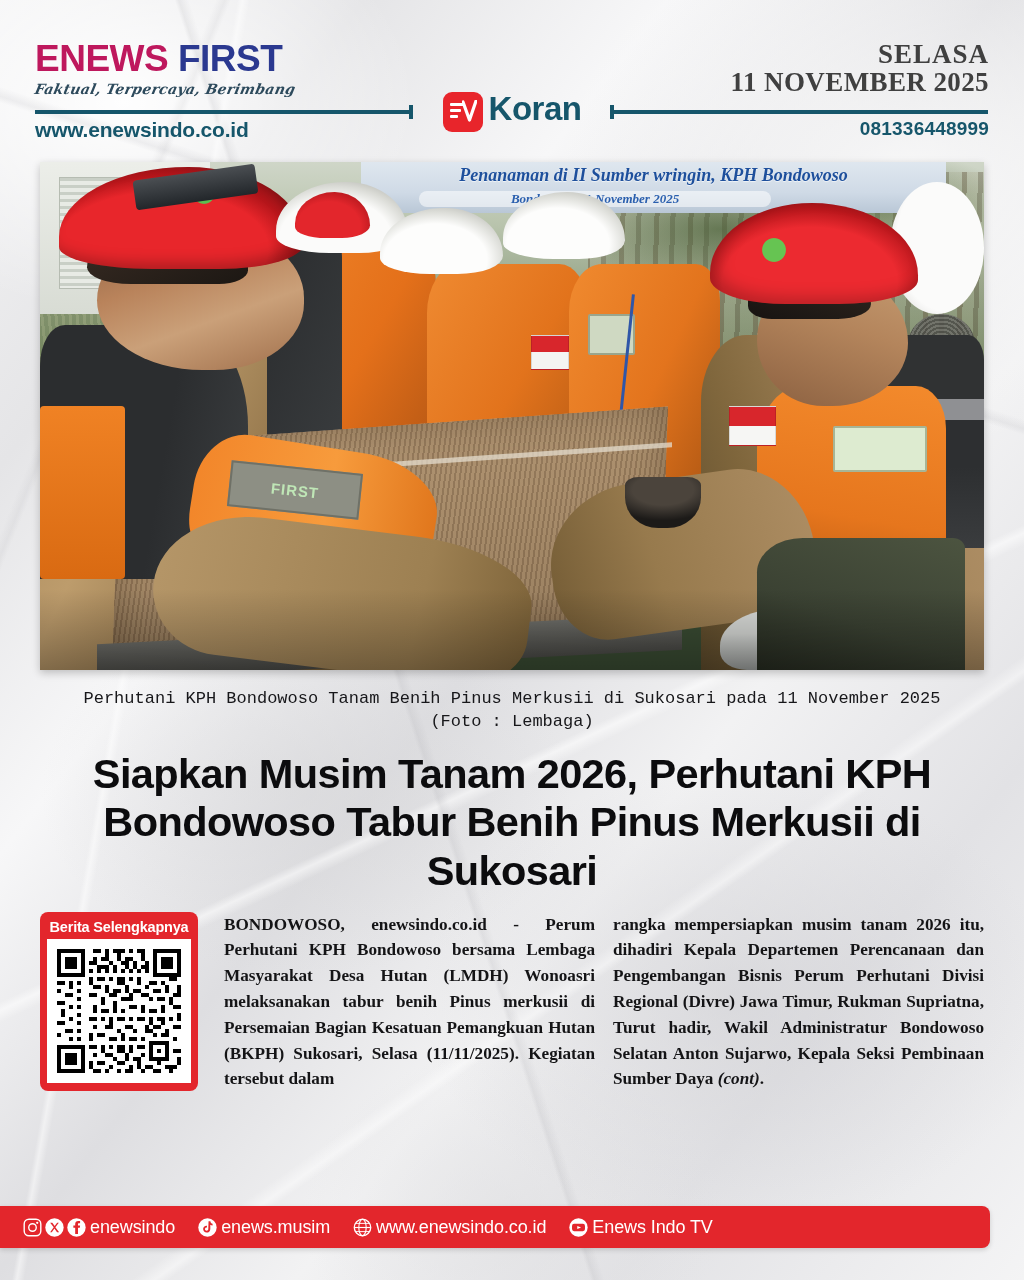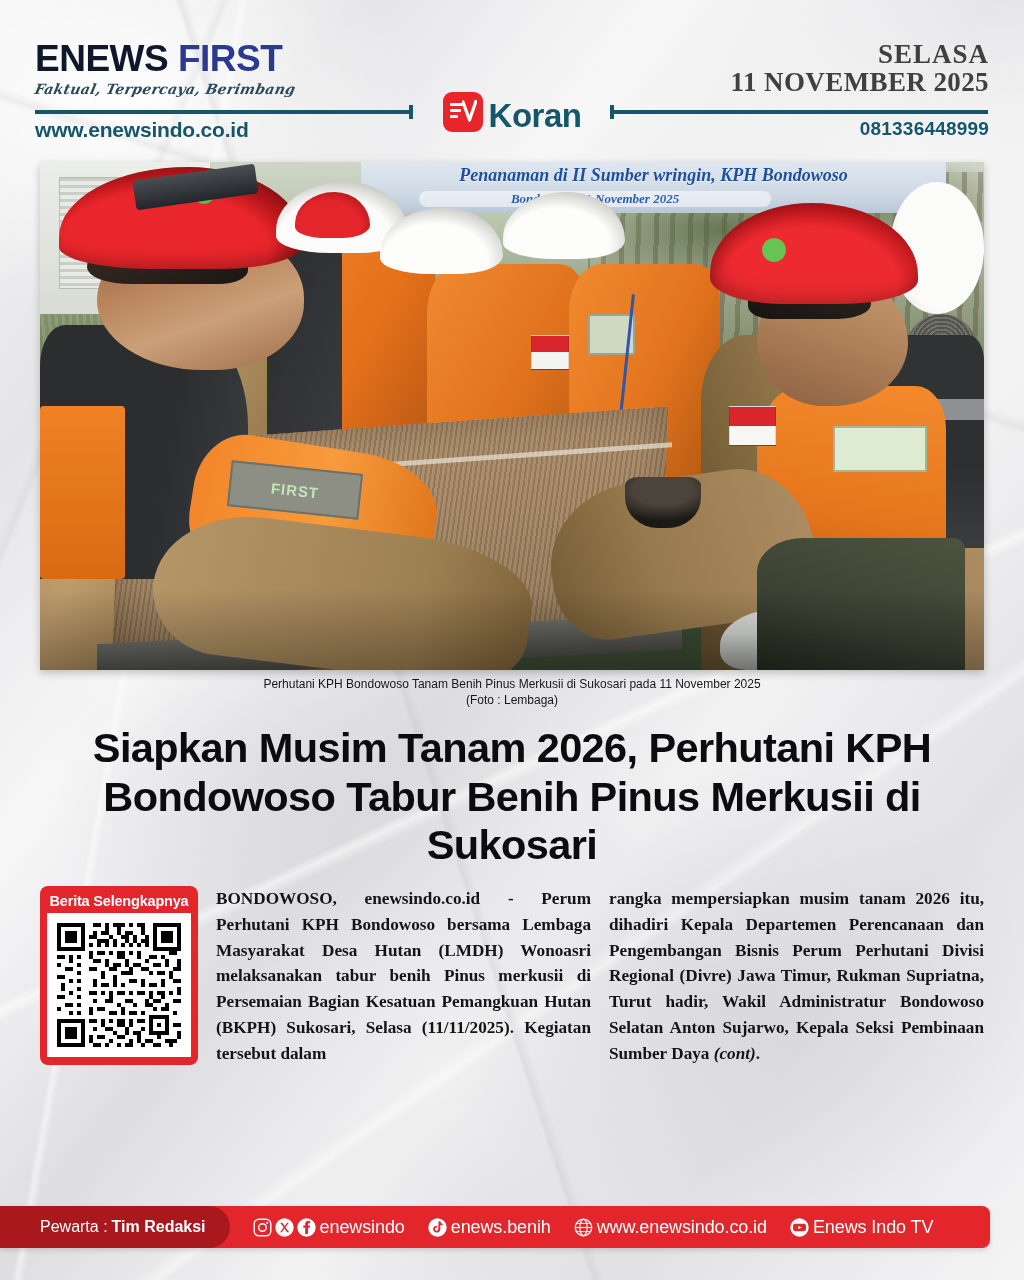--- a/index.html
+++ b/index.html
@@ -49,41 +49,41 @@
   .content { position: relative; z-index: 2; }
 
   
   .masthead { position: relative; height: 150px; }
 
   .brand { position: absolute; left: 35px; top: 40px; }
   .brand-title {
     font-size: 37px; font-weight: 700; letter-spacing: -0.5px;
     line-height: 1; white-space: nowrap;
   }
-  .brand-enews { color: #0f172a; }
+  .brand-enews { color: #be185d; }
   .brand-indo  { color: #2b3990; }
   .brand-tagline {
     font-family: "DejaVu Serif", serif;
     font-style: italic; font-weight: 700;
     font-size: 14px; color: #2d4a5c;
     margin-top: 4px; letter-spacing: .3px;
     transform: skewX(-12deg);
     transform-origin: left center;
   }
 
   .site-url {
     position: absolute; left: 35px; top: 118px;
     font-size: 21px; font-weight: 700; color: #16566b;
     letter-spacing: -0.2px;
   }
 
   
   .koran-lockup {
     position: absolute; left: 0; right: 0; top: 92px;
-    display: flex; align-items: flex-end; justify-content: center;
+    display: flex; align-items: flex-start; justify-content: center;
     gap: 6px; pointer-events: none;
   }
   .ev-badge {
     width: 40px; height: 40px; border-radius: 9px;
     background: #e8252b; position: relative; flex: none;
   }
   .ev-badge .bars {
     position: absolute; left: 7px; top: 11px;
     width: 14px; height: 18px;
   }
@@ -441,39 +441,39 @@
     background: linear-gradient(200deg, #4c5440 0%, #3b4233 60%, #272c21 100%);
     border-radius: 22% 6% 0 0 / 26% 8% 0 0;
   }
   .ph-shadow {
     position: absolute; left: 0; bottom: 0; width: 100%; height: 16%;
     background: linear-gradient(180deg, rgba(0,0,0,0), rgba(0,0,0,.30));
   }
 
   
   .caption {
-    margin: 6px 55px 0;
-    font-family: Liberation Sans, sans-serif;
-    font-size: 12px; line-height: 1.35;
+    margin: 18px 55px 0;
+    font-family: Liberation Mono, monospace;
+    font-size: 17px; line-height: 1.35;
     text-align: center; color: #17171a;
   }
 
   
   .headline {
     margin: 16px 55px 0;
     text-align: center;
     font-size: 41.5px; font-weight: 700;
     line-height: 1.17; color: #0c0c0e;
     letter-spacing: -0.6px;
   }
 
   
   .article {
     margin: 16px 40px 0;
-    display: flex; align-items: flex-start; gap: 18px;
+    display: flex; align-items: flex-start; gap: 26px;
   }
 
   .qr-card {
     flex: none; width: 158px;
     background: #e3262c;
     border-radius: 8px;
     padding: 6px 7px 8px;
     text-align: center;
   }
   .qr-label {
@@ -825,24 +825,20 @@
       </div>
     </div>
 
     <div class="columns">
       <div class="col">BONDOWOSO, enewsindo.co.id - Perum Perhutani KPH Bondowoso bersama Lembaga Masyarakat Desa Hutan (LMDH) Wonoasri melaksanakan tabur benih Pinus merkusii di Persemaian Bagian Kesatuan Pemangkuan Hutan (BKPH) Sukosari, Selasa (11/11/2025). Kegiatan tersebut dalam</div>
       <div class="col"><span>rangka mempersiapkan musim tanam 2026 itu, dihadiri Kepala Departemen Perencanaan dan Pengembangan Bisnis Perum Perhutani Divisi Regional (Divre) Jawa Timur, Rukman Supriatna, Turut hadir, Wakil Administratur Bondowoso Selatan Anton Sujarwo, Kepala Seksi Pembinaan Sumber Daya </span><i>(cont)</i><span>.</span></div>
     </div>
   </div>
 
   <div class="footer">
-    <div class="reporter-pill">
-      <span>Pewarta : </span>
-        <b>Tim Redaksi</b>
-    </div>
 
     <div class="socials">
 
       <div class="social-item">
         <svg class="sico" viewBox="0 0 24 24">
           <rect x="2.5" y="2.5" width="19" height="19" rx="5.5" fill="none" stroke="#fff" stroke-width="1.6"></rect>
           <circle cx="12" cy="12" r="4.3" fill="none" stroke="#fff" stroke-width="1.6"></circle>
           <circle cx="17.4" cy="6.6" r="1.3" fill="#fff"></circle>
         </svg>
         <svg class="sico" viewBox="0 0 24 24">
@@ -854,21 +850,21 @@
           <path d="M13.7 12.3 h2.1 l.3-2.6 h-2.4 V8.2 c0-.8.2-1.2 1.2-1.2 h1.2 V4.6 c-.3 0-1.2-.1-2.1-.1-2.2 0-3.5 1.2-3.5 3.4 v1.8 H8.4 v2.6 h2.1 v7 h3.2 z" fill="#e3262c"></path>
         </svg>
         <span class="lbl">enewsindo</span>
       </div>
 
       <div class="social-item">
         <svg class="sico" viewBox="0 0 24 24">
           <circle cx="12" cy="12" r="10.5" fill="#fff"></circle>
           <path d="M13.2 4.9 h2.1 c.2 1.5 1 2.6 2.5 2.8 v2.1 c-1-.05-1.9-.35-2.6-.9 v4.7 c0 2.4-1.9 4.2-4.2 4.2 -2.2 0-4-1.8-4-4 0-2.3 2-4.2 4.4-3.9 v2.2 c-1.2-.3-2.3.6-2.3 1.7 0 1.05.85 1.9 1.9 1.9 1.1 0 1.9-.8 1.9-2 z" fill="#e3262c"></path>
         </svg>
-        <span class="lbl">enews.benih</span>
+        <span class="lbl">enews.musim</span>
       </div>
 
       <div class="social-item">
         <svg class="sico" viewBox="0 0 24 24">
           <circle cx="12" cy="12" r="9.4" fill="none" stroke="#fff" stroke-width="1.5"></circle>
           <ellipse cx="12" cy="12" rx="4.2" ry="9.4" fill="none" stroke="#fff" stroke-width="1.3"></ellipse>
           <line x1="2.8" y1="12" x2="21.2" y2="12" stroke="#fff" stroke-width="1.3"></line>
           <line x1="4.3" y1="7.3" x2="19.7" y2="7.3" stroke="#fff" stroke-width="1.1"></line>
           <line x1="4.3" y1="16.7" x2="19.7" y2="16.7" stroke="#fff" stroke-width="1.1"></line>
         </svg>

